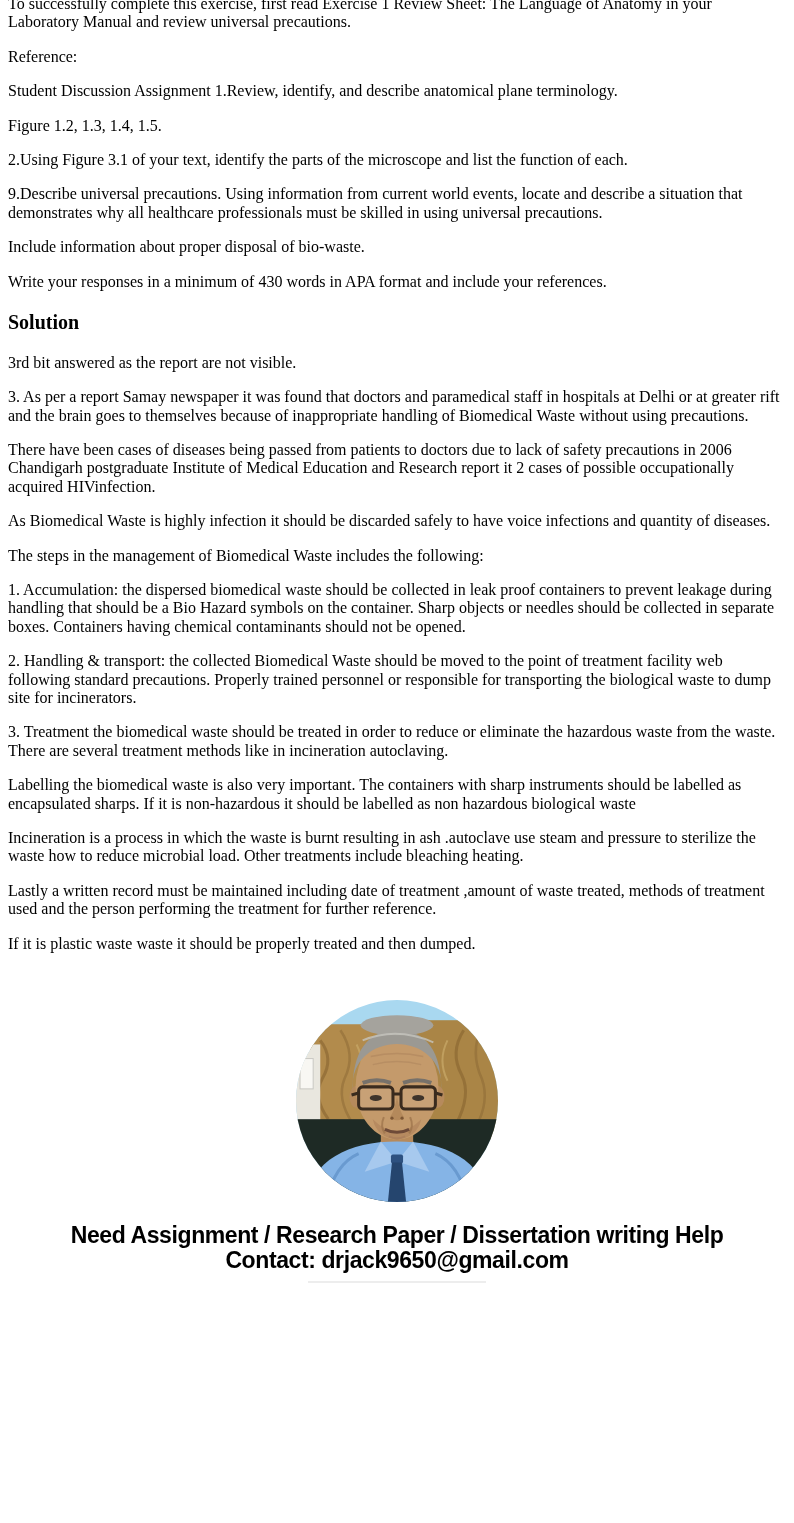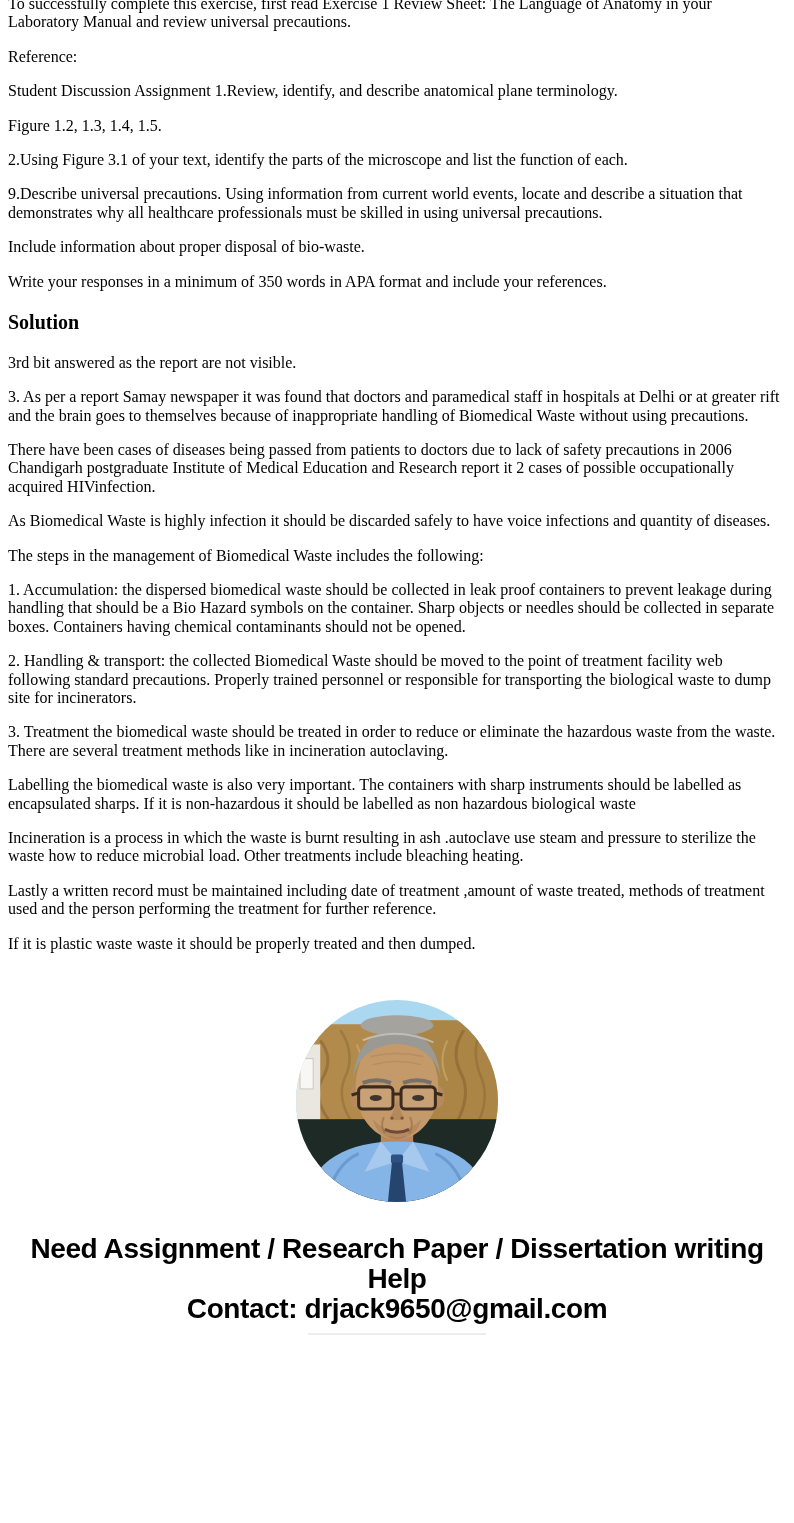--- a/index.html
+++ b/index.html
@@ -34,25 +34,25 @@
     width: 202px;
     height: 202px;
     border-radius: 50%;
     overflow: hidden;
     margin: 47px auto 0 auto;
   }
   .avatar-wrap svg { display: block; }
   .footer {
     font-family: "Liberation Sans", "DejaVu Sans", sans-serif;
     font-weight: 700;
-    font-size: 28px;
+    font-size: 23px;
     letter-spacing: -0.4px;
     text-align: center;
     line-height: 1.07;
-    margin-top: 32px;
+    margin-top: 21px;
   }
   .underline-artifact {
     width: 178px;
     height: 2px;
     background: #ededed;
     margin: 9px auto 0 auto;
   }
 </style>
 </head>
 <body>
@@ -60,21 +60,21 @@
 <div class="page">
 
   <section>
     <p>To successfully complete this exercise, first read Exercise 1 Review Sheet: The Language of Anatomy in your Laboratory Manual and review universal precautions.</p>
     <p>Reference:</p>
     <p>Student Discussion Assignment 1.Review, identify, and describe anatomical plane terminology.</p>
     <p>Figure 1.2, 1.3, 1.4, 1.5.</p>
     <p>2.Using Figure 3.1 of your text, identify the parts of the microscope and list the function of each.</p>
     <p>9.Describe universal precautions. Using information from current world events, locate and describe a situation that demonstrates why all healthcare professionals must be skilled in using universal precautions.</p>
     <p>Include information about proper disposal of bio-waste.</p>
-    <p>Write your responses in a minimum of 350 words in APA format and include your references.</p>
+    <p>Write your responses in a minimum of 430 words in APA format and include your references.</p>
   </section>
 
   <h3 class="solution-heading">Solution</h3>
 
   <section>
     <p>3rd bit answered as the report are not visible.</p>
     <p>3. As per a report Samay newspaper it was found that doctors and paramedical staff in hospitals at Delhi or at greater rift and the brain goes to themselves because of inappropriate handling of Biomedical Waste without using precautions.</p>
     <p>There have been cases of diseases being passed from patients to doctors due to lack of safety precautions in 2006 Chandigarh postgraduate Institute of Medical Education and Research report it 2 cases of possible occupationally acquired HIVinfection.</p>
     <p>As Biomedical Waste is highly infection it should be discarded safely to have voice infections and quantity of diseases.</p>
     <p>The steps in the management of Biomedical Waste includes the following:</p>

